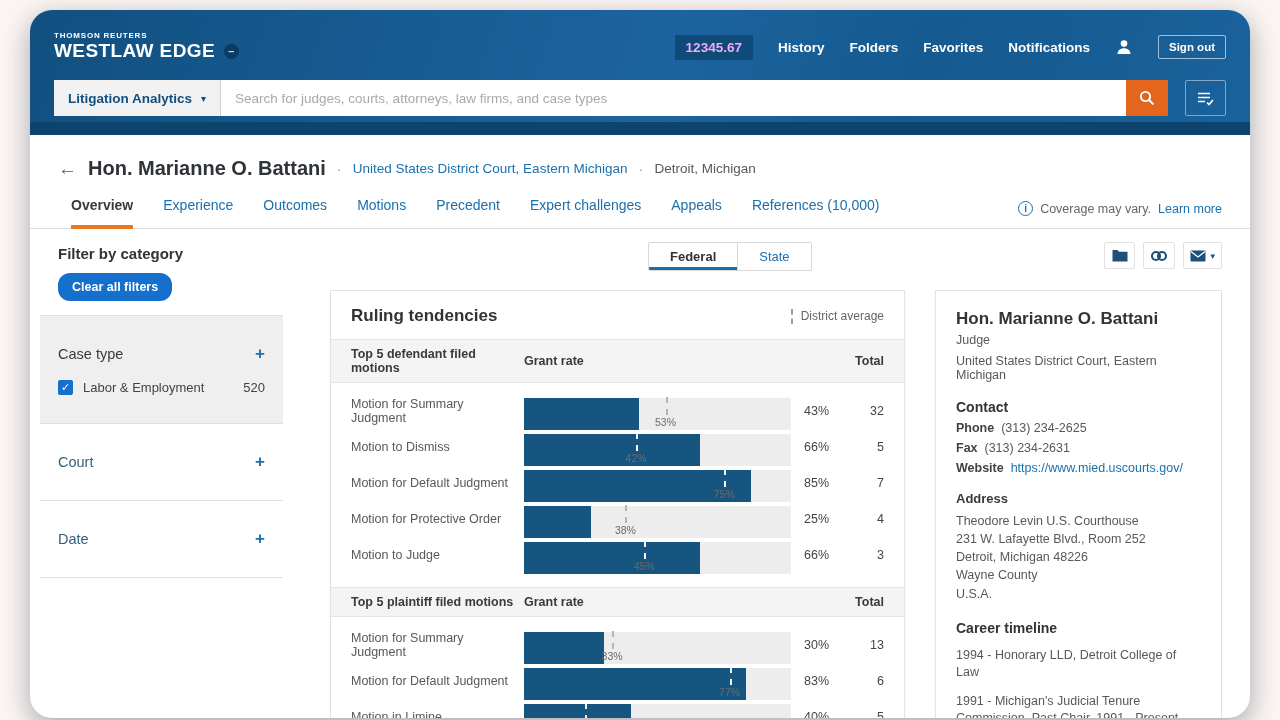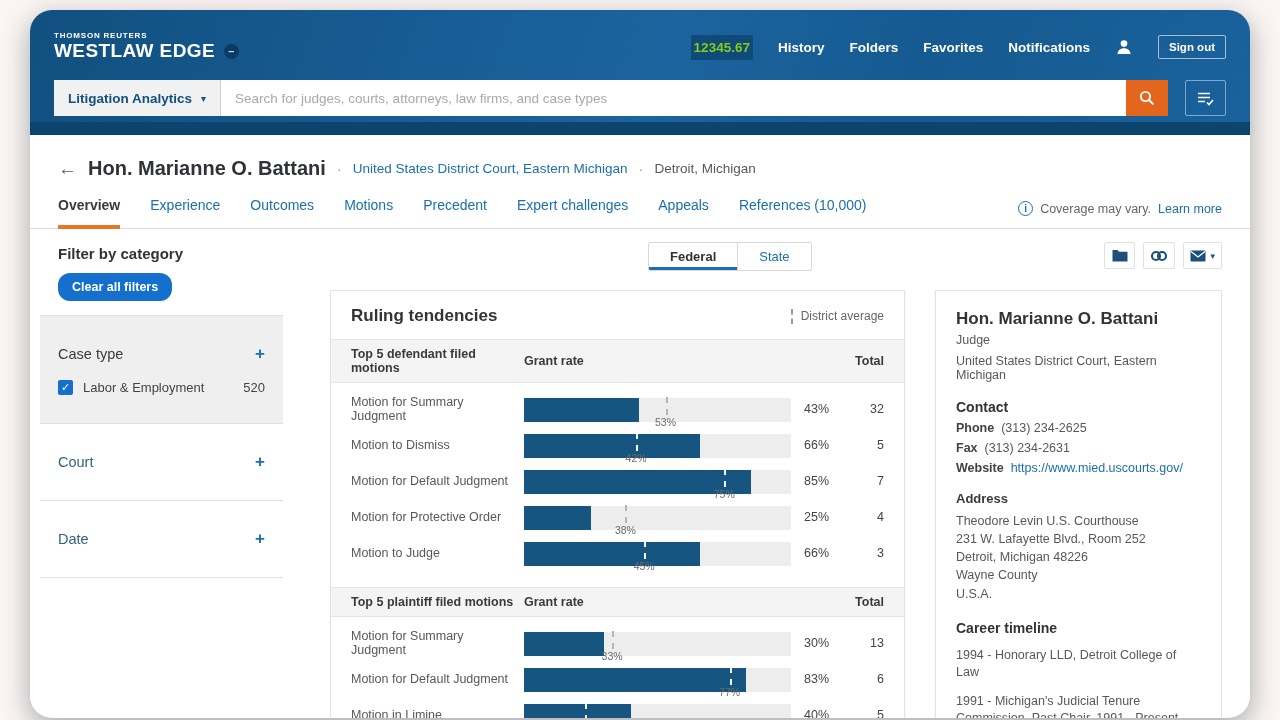--- a/index.html
+++ b/index.html
@@ -13,21 +13,21 @@
   .top-header { position:relative; height:125px; padding:13px 24px 0;
     background:linear-gradient(108deg,#11507f 0%,#175b93 30%,#1c649f 52%,#155a90 72%,#1a629c 100%); }
   .hdr-row1 { display:flex; align-items:center; height:48px; }
   .logo-block { line-height:1.1; color:#fff; cursor:pointer; }
   .logo-small { font-size:8px; font-weight:bold; letter-spacing:.8px; }
   .logo-large { font-size:19px; font-weight:600; letter-spacing:.4px; display:flex; align-items:center; gap:9px; }
   .logo-badge { width:15px; height:15px; border-radius:50%; background:#0a3b63; color:#cfe3f2;
     font-size:11px; line-height:14px; text-align:center; display:inline-block; }
   .hdr-spacer { flex:1; }
   .hdr-nav { display:flex; align-items:center; gap:25px; }
-  .client-id { background:#0f4a79; color:#84cc16; font-weight:bold; font-size:13.5px; padding:5px 3px; cursor:pointer; }
+  .client-id { background:#0f4a79; color:#f0abfc; font-weight:bold; font-size:13.5px; padding:5px 11px; cursor:pointer; }
   .nav-item { color:#fff; font-weight:bold; font-size:13.5px; cursor:pointer; }
   .person-btn { cursor:pointer; display:flex; align-items:center; }
   .signout-btn { border:1px solid rgba(255,255,255,.6); border-radius:2px; color:#fff;
     font-size:11.5px; font-weight:bold; padding:5px 10px; background:transparent; cursor:pointer; }
 
   .hdr-row2 { display:flex; align-items:stretch; height:36px; margin-top:9px; }
   .scope-btn { background:#f1f1f1; color:#12507f; font-weight:bold; font-size:13.5px;
     display:flex; align-items:center; gap:9px; padding:0 14px; border-right:1px solid #cfcfcf; cursor:pointer; }
   .scope-caret { font-size:10px; color:#12507f; }
   .search-input { flex:1; border:none; outline:none; padding:16px 14px; font-size:13.5px;
@@ -101,21 +101,21 @@
   .legend-line { height:15px; border-left:2px dashed #9c9c9c; }
   .legend-label { font-size:12px; color:#666; }
   .group-header { display:grid; grid-template-columns:173px 267px 58px 1fr; align-items:center;
     background:#f4f4f4; border-top:1px solid #e5e5e5; border-bottom:1px solid #e5e5e5;
     padding:7px 20px; font-size:12.5px; font-weight:bold; color:#3a3a3a; }
   .gh-total { text-align:right; }
   .group-header.second { margin-top:16px; }
   .motion-row { display:grid; grid-template-columns:173px 267px 58px 1fr; padding:0 20px; height:36px; }
   .motion-rows { padding-top:8px; }
   .m-label { font-size:12.5px; color:#55595d; align-self:center; padding-right:10px; }
-  .m-barwrap { position:relative; height:24px; align-self:start; margin-top:7px; background:#ededed; }
+  .m-barwrap { position:relative; height:32px; align-self:start; margin-top:7px; background:#ededed; }
   .m-fill { position:absolute; left:0; top:0; bottom:0; background:#15557f; }
   .m-marker { position:absolute; top:-1px; height:18px; width:0; border-left:2px dashed #b5b5b5; }
   .m-marker.inside { border-left-color:rgba(255,255,255,.95); }
   .m-avg-label { position:absolute; top:18px; transform:translateX(-50%); font-size:10.5px; color:#6b6b6b; }
   .m-pct { font-size:12.5px; color:#444; align-self:center; padding-left:13px; }
   .m-total { font-size:12.5px; color:#444; align-self:center; text-align:right; }
 
   
   .profile-card { width:287px; margin-left:30px; background:#fff; border:1px solid #e3e3e3;
     box-shadow:0 1px 2px rgba(0,0,0,.05); padding:18px 20px 24px; }
@@ -198,21 +198,21 @@
   <div class="judge-row">
     <span class="back-arrow">←</span>
     <span class="judge-name">Hon. Marianne O. Battani</span>
     <span class="dot-sep">·</span>
     <span class="court-link">United States District Court, Eastern Michigan</span>
     <span class="dot-sep">·</span>
     <span class="judge-loc">Detroit, Michigan</span>
   </div>
 
   <div class="tabs-row">
-    <span id="tabs" style="display: inline-flex;">
+    <span id="tabs" style="display: inline-flex; margin-left: 13px;">
         <span class="tab active">Overview</span>
         <span class="tab">Experience</span>
         <span class="tab">Outcomes</span>
         <span class="tab">Motions</span>
         <span class="tab">Precedent</span>
         <span class="tab">Expert challenges</span>
         <span class="tab">Appeals</span>
         <span class="tab">References (10,000)</span>
       </span>
     <span class="coverage-note">

